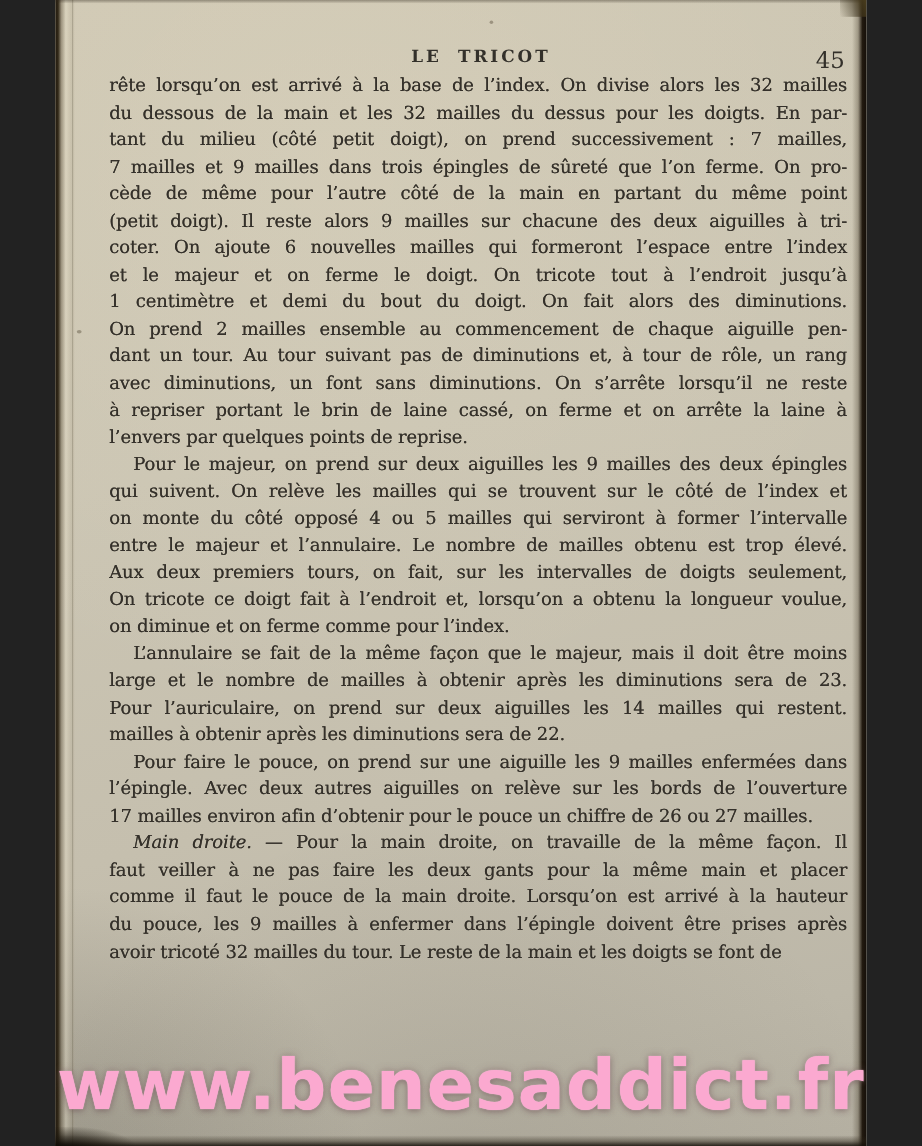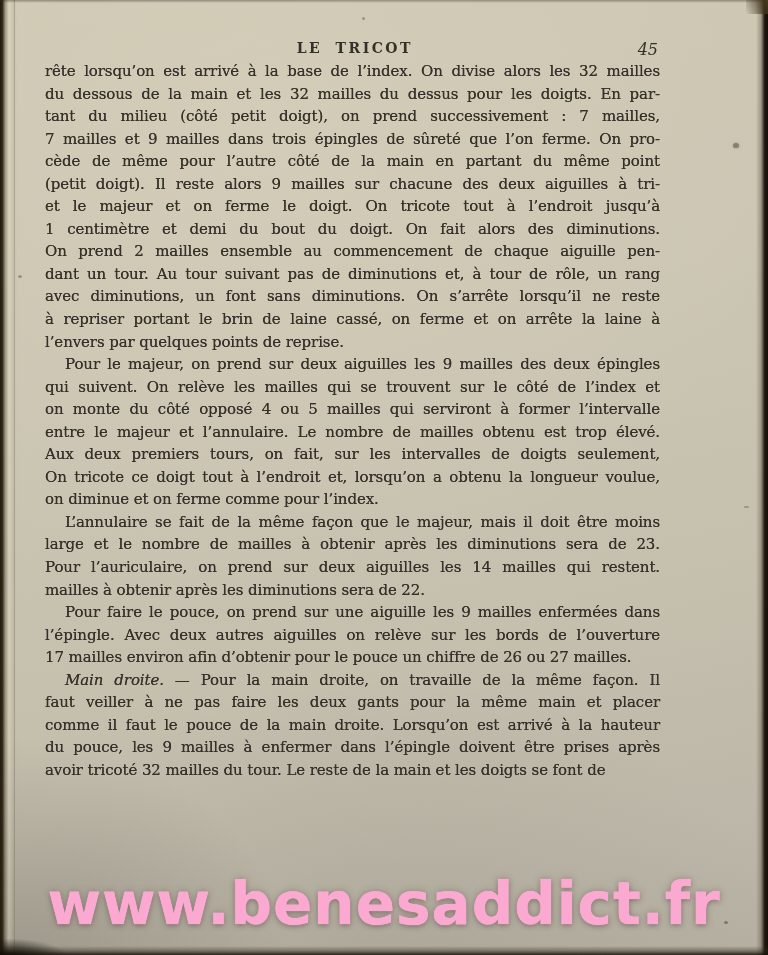--- a/index.html
+++ b/index.html
@@ -1,18 +1,18 @@
 <!DOCTYPE html>
 <html><head>
 <meta charset="utf-8">
 <style>
   html,body { margin:0; padding:0; background:#222; }
   .photo {
     position:relative;
-    width:768px; height:955px;
+    width:676px; height:955px;
     margin:0 auto;
     overflow:hidden;
     font-family:"DejaVu Serif", serif;
     background:
       radial-gradient(120% 80% at 35% 15%, rgba(255,243,214,0.12), rgba(0,0,0,0) 60%),
       radial-gradient(90% 55% at 50% 104%, rgba(85,80,70,0.14), rgba(0,0,0,0) 60%),
       radial-gradient(70% 45% at 0% 102%, rgba(55,52,44,0.25), rgba(0,0,0,0) 55%),
       linear-gradient(168deg, #cfc8b4 0%, #cbc5b3 38%, #c5bfae 66%, #bcb7a8 88%, #b5b0a2 100%);
   }
 
@@ -66,21 +66,21 @@
     position:relative; height:22px;
     font-family:"DejaVu Serif", serif;
   }
   .running-title {
     position:absolute; left:50%; top:2px; transform:translateX(-48%);
     font-size:14px; font-weight:bold; letter-spacing:2.5px; word-spacing:6px;
     color:#33302a;
   }
   .page-number {
     position:absolute; right:2px; top:2px;
-    font-size:16px; color:#33302a;font-style:italic;
+    font-size:19px; color:#33302a;
   }
 
   .body-text {
     font-size:15px; line-height:22.55px;
     text-shadow:0 0 0.5px rgba(52,48,40,0.85);
     letter-spacing:-0.1px;
   }
   .para { margin:0; }
   .line {
     text-align:justify;
@@ -131,35 +131,36 @@
       <span class="page-number">45</span>
     </div>
     <div class="body-text">
         <div class="para">
           <div class="line">rête lorsqu’on est arrivé à la base de l’index. On divise alors les 32 mailles</div>
           <div class="line">du dessous de la main et les 32 mailles du dessus pour les doigts. En par-</div>
           <div class="line">tant du milieu (côté petit doigt), on prend successivement : 7 mailles,</div>
           <div class="line">7 mailles et 9 mailles dans trois épingles de sûreté que l’on ferme. On pro-</div>
           <div class="line">cède de même pour l’autre côté de la main en partant du même point</div>
           <div class="line">(petit doigt). Il reste alors 9 mailles sur chacune des deux aiguilles à tri-</div>
+          <div class="line">coter. On ajoute 6 nouvelles mailles qui formeront l’espace entre l’index</div>
           <div class="line">et le majeur et on ferme le doigt. On tricote tout à l’endroit jusqu’à</div>
           <div class="line">1 centimètre et demi du bout du doigt. On fait alors des diminutions.</div>
           <div class="line">On prend 2 mailles ensemble au commencement de chaque aiguille pen-</div>
           <div class="line">dant un tour. Au tour suivant pas de diminutions et, à tour de rôle, un rang</div>
           <div class="line">avec diminutions, un font sans diminutions. On s’arrête lorsqu’il ne reste</div>
           <div class="line">à repriser portant le brin de laine cassé, on ferme et on arrête la laine à</div>
           <div class="line last">l’envers par quelques points de reprise.</div>
         </div>
         <div class="para">
           <div class="line indent">Pour le majeur, on prend sur deux aiguilles les 9 mailles des deux épingles</div>
           <div class="line">qui suivent. On relève les mailles qui se trouvent sur le côté de l’index et</div>
           <div class="line">on monte du côté opposé 4 ou 5 mailles qui serviront à former l’intervalle</div>
           <div class="line">entre le majeur et l’annulaire. Le nombre de mailles obtenu est trop élevé.</div>
           <div class="line">Aux deux premiers tours, on fait, sur les intervalles de doigts seulement,</div>
-          <div class="line">On tricote ce doigt tout à l’endroit et, lorsqu’on a obtenu la longueur voulue,</div>
+          <div class="line">On tricote ce doigt fait à l’endroit et, lorsqu’on a obtenu la longueur voulue,</div>
           <div class="line last">on diminue et on ferme comme pour l’index.</div>
         </div>
         <div class="para">
           <div class="line indent">L’annulaire se fait de la même façon que le majeur, mais il doit être moins</div>
           <div class="line">large et le nombre de mailles à obtenir après les diminutions sera de 23.</div>
           <div class="line">Pour l’auriculaire, on prend sur deux aiguilles les 14 mailles qui restent.</div>
           <div class="line last">mailles à obtenir après les diminutions sera de 22.</div>
         </div>
         <div class="para">
           <div class="line indent">Pour faire le pouce, on prend sur une aiguille les 9 mailles enfermées dans</div>

